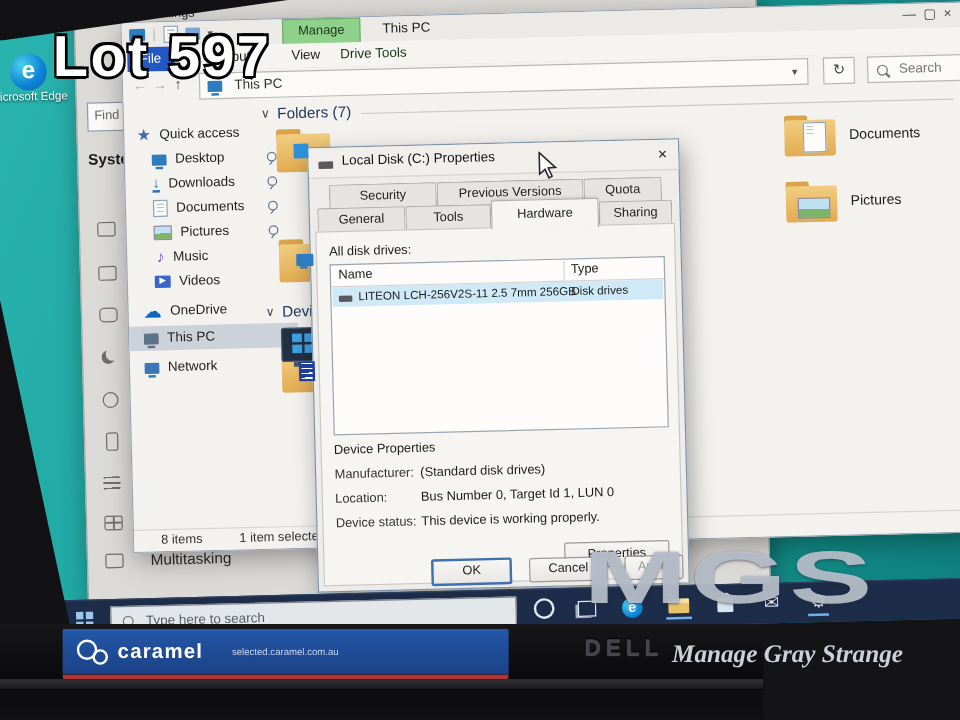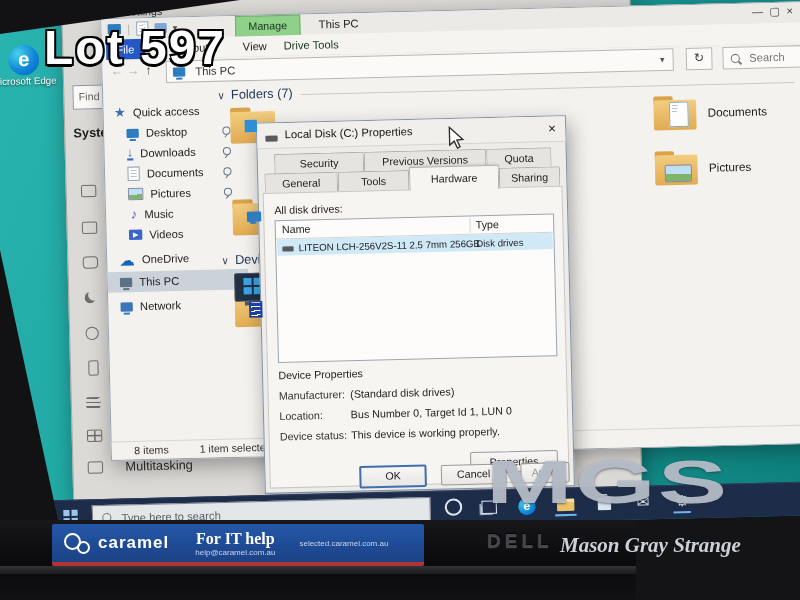--- a/index.html
+++ b/index.html
@@ -334,27 +334,23 @@
 <div class="wedge" style="left:0;top:250px;width:58px;height:270px;clip-path:polygon(0 0,100% 100%,0 100%);"></div>
 
 <div id="bezel">
   <div id="hinge"></div>
   <div id="sticker">
     <span style="display:flex;margin-left:12px;">
       <span class="ring1"></span>
         <span class="ring2"></span>
     </span>
     <span style="margin-left:8px;font-size:17px;font-weight:bold;letter-spacing:1px;">caramel</span>
-    <span style="margin-left:26px;text-align:center;font-family:'Liberation Serif',serif;">
-      <span style="display:block;font-size:16px;font-weight:bold;">For IT help</span>
-      <span style="display:block;font-size:8px;color:#c7d4ef;font-family:'Liberation Sans',sans-serif;">help@caramel.com.au</span>
-    </span>
     <span style="margin-left:24px;text-align:center;">
       <span style="display:block;font-size:8px;color:#c7d4ef;">selected.caramel.com.au</span>
     </span>
   </div>
   <span style="position:absolute;left:487px;top:10px;font-size:19px;font-weight:bold;letter-spacing:4px;color:#45454c;
         text-shadow:0 1px 1px rgba(150,150,160,.5),0 -1px 1px rgba(0,0,0,.9);">DELL</span>
 </div>
 
 <div id="lot">Lot 597</div>
 <div id="mgs">MGS</div>
-<div id="mgs-name">Mason Gray Strange</div>
+<div id="mgs-name">Manage Gray Strange</div>
 
 </body></html>

